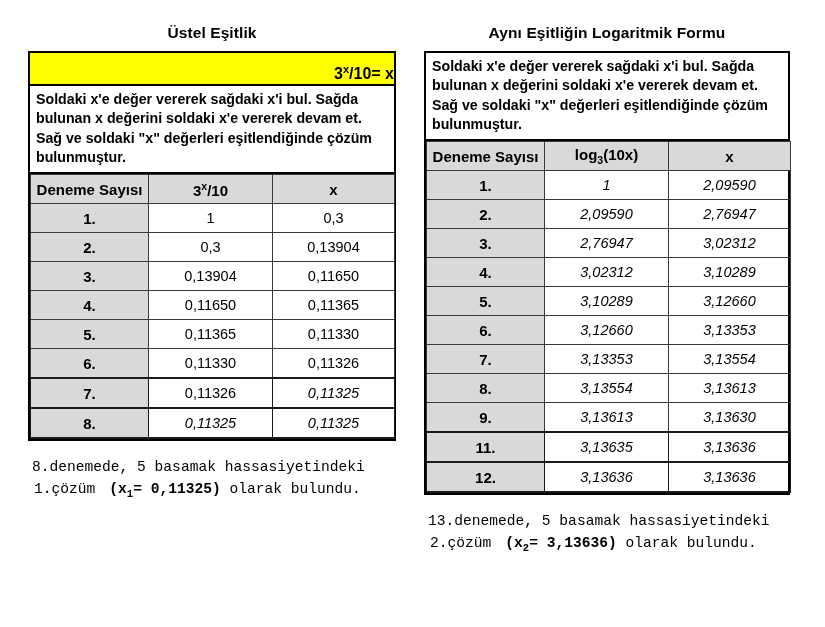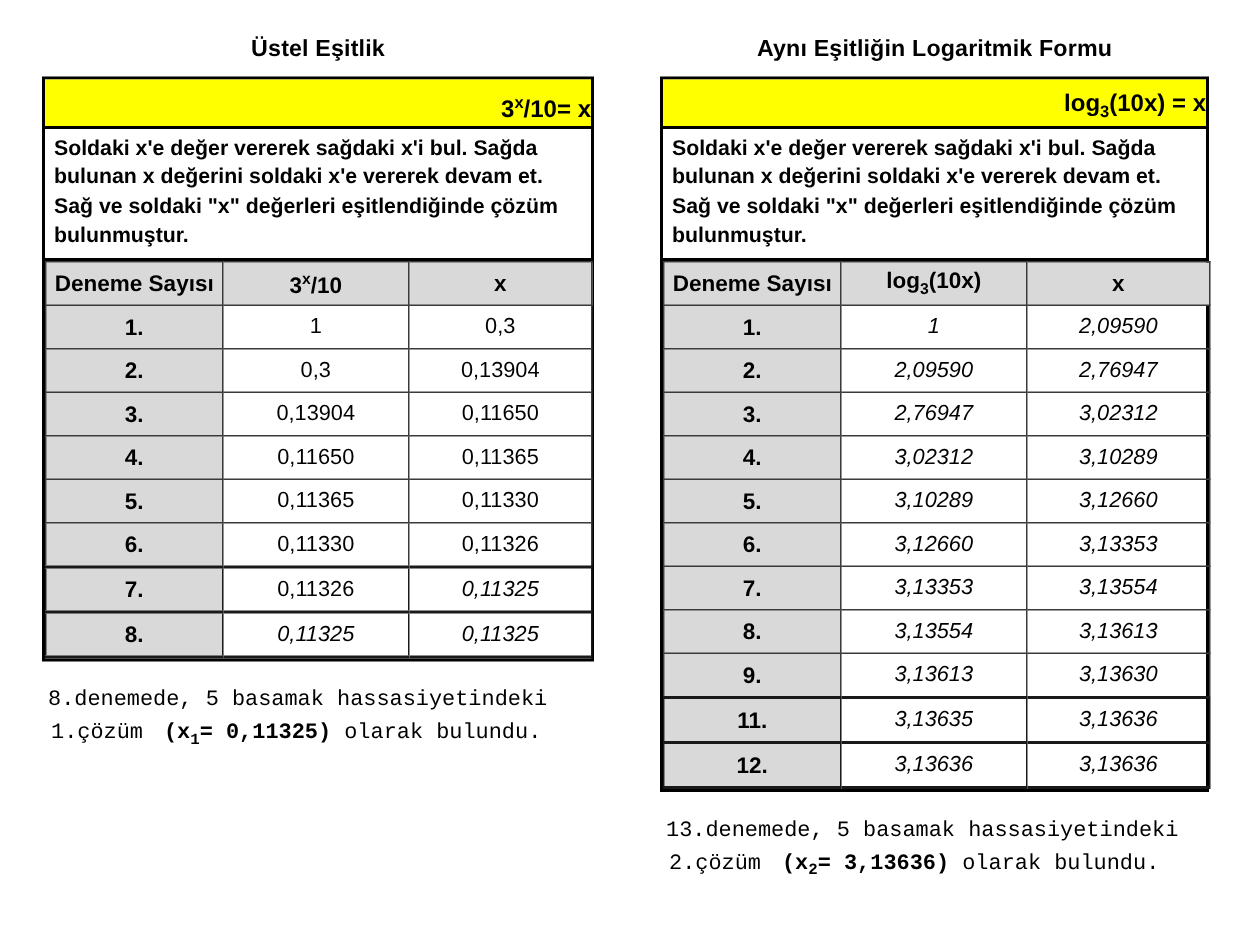--- a/index.html
+++ b/index.html
@@ -20,21 +20,21 @@
     position: relative;
     width: 825px;
     height: 627px;
   }
 
   .panel {
     position: absolute;
     top: 0;
   }
   .panel--left  { left: 28px;  width: 368px; }
-  .panel--right { left: 440px; width: 366px; }
+  .panel--right { left: 424px; width: 366px; }
 
   .panel-title {
     font-size: 15.5px;
     font-weight: bold;
     text-align: center;
     letter-spacing: 0.1px;
     padding-top: 24px;
     padding-bottom: 9px;
     white-space: nowrap;
   }
@@ -216,23 +216,20 @@
     </div>
 
   </div>
 
   <div class="panel panel--right">
 
     <div class="panel-title">Aynı Eşitliğin Logaritmik Formu</div>
 
     <div class="block">
 
-      <div class="formula-bar">
-        <span>log</span><sub>3</sub><span>(10x) = x</span>
-      </div>
 
       <div class="desc">
         <p>Soldaki x'e değer vererek sağdaki x'i bul. Sağda</p>
         <p>bulunan x değerini soldaki x'e vererek devam et.</p>
         <p>Sağ ve soldaki "x" değerleri eşitlendiğinde çözüm</p>
         <p>bulunmuştur.</p>
       </div>
 
       <table class="iter">
         <colgroup>

